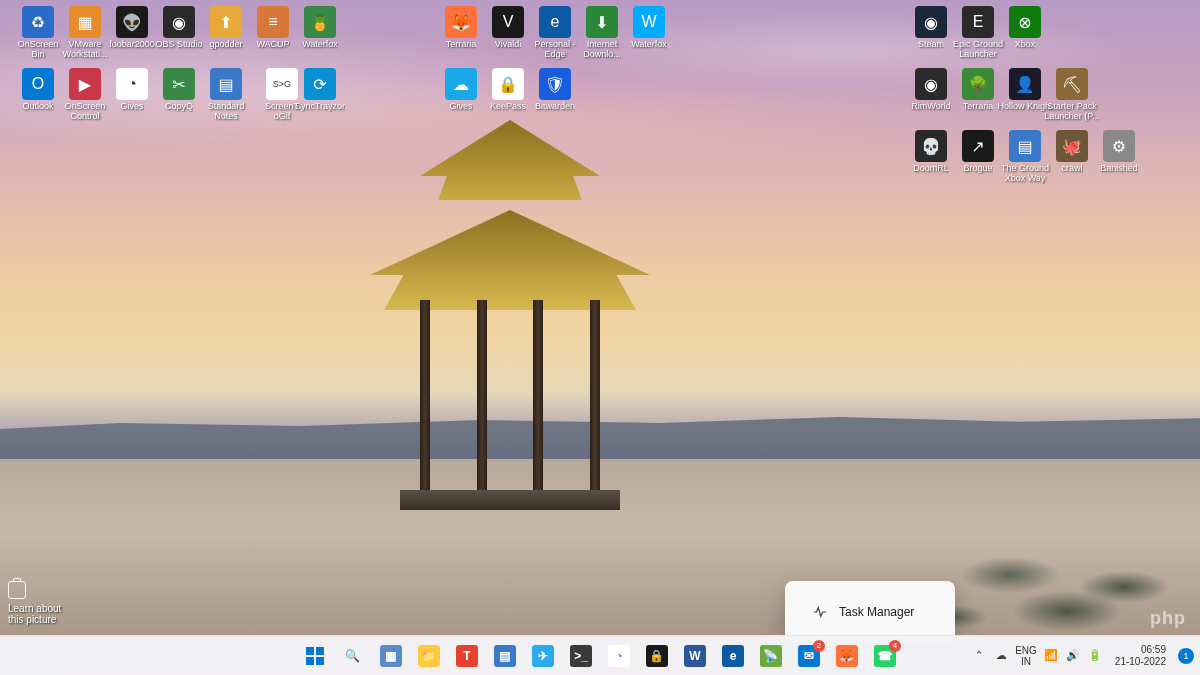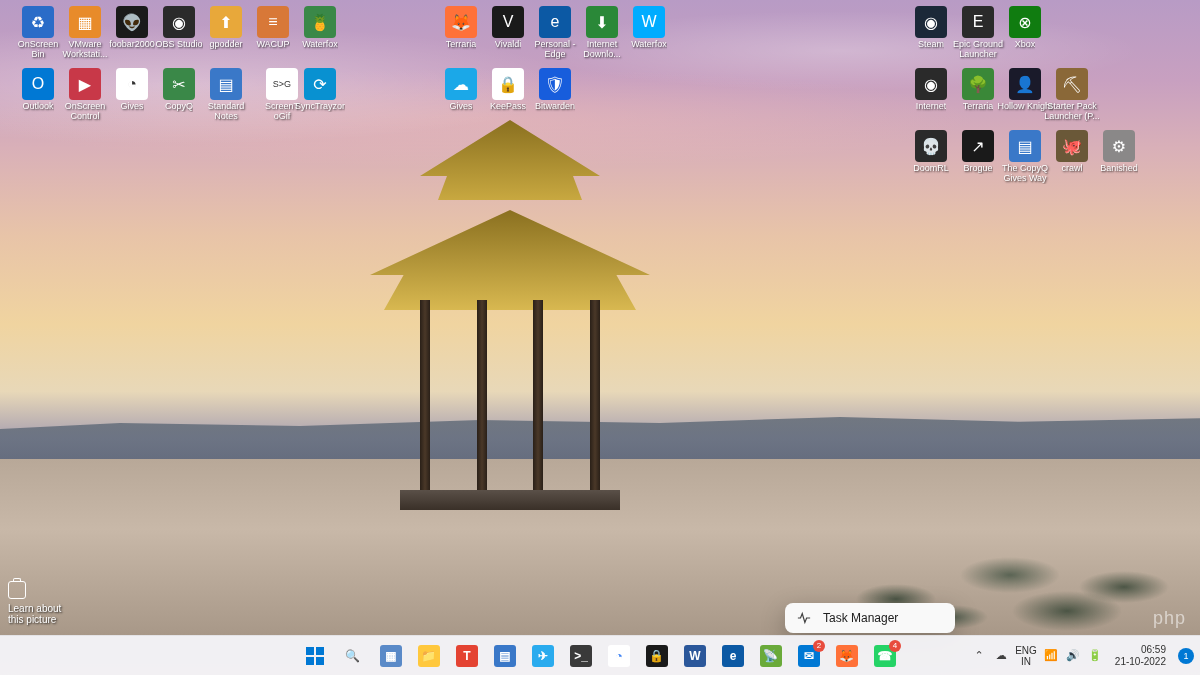--- a/index.html
+++ b/index.html
@@ -85,24 +85,24 @@
 }
 
 .learn-widget {
   position: absolute; left: 8px; bottom: 50px;
   color: white; font-size: 10px; text-shadow: 1px 1px 2px rgba(0,0,0,0.8);
 }
 .learn-widget .cam { width: 18px; height: 18px; border: 1.5px solid white; border-radius: 3px; margin-bottom: 4px; position: relative; }
 .learn-widget .cam::after { content:''; position:absolute; top:-4px; left:4px; width:6px; height:3px; border:1.5px solid white; border-bottom:none; border-radius:2px 2px 0 0; }
 
 .context-menu {
-  position: absolute; right: 245px; bottom: 42px;
+  position: absolute; right: 245px; bottom: 32px;
   background: #f9f9f9; border-radius: 8px;
   box-shadow: 0 8px 24px rgba(0,0,0,0.25);
-  padding: 0; min-width: 170px;
+  padding: 16px; min-width: 170px;
 }
 .menu-item {
   display: flex; align-items: center; gap: 12px;
   padding: 8px 12px; font-size: 12px; color: #202020;
   border-radius: 4px; cursor: pointer;
 }
 .menu-icon { width: 14px; height: 14px; display:flex; align-items:center; justify-content:center; }
 
 .taskbar {
   position: absolute; left: 0; right: 0; bottom: 0; height: 40px;
@@ -131,21 +131,21 @@
 .tray-icon { width: 16px; height: 16px; display:flex; align-items:center; justify-content:center; color:#404040; cursor:pointer; font-size:11px; }
 .lang { font-size: 10px; color: #303030; text-align: center; line-height: 1.1; cursor:pointer; }
 .clock { font-size: 10px; color: #303030; text-align: right; line-height: 1.2; padding: 0 6px; cursor:pointer; }
 .notif-badge {
   width: 16px; height: 16px; background: #0078d4; color: white;
   border-radius: 50%; font-size: 9px; display:flex; align-items:center; justify-content:center; cursor:pointer;
 }
 
 .watermark {
   position: absolute; right: 14px; bottom: 46px;
-  font-size: 18px; font-weight: normal; color: rgba(255,255,255,0.55);
+  font-size: 18px; font-weight: bold; color: rgba(255,255,255,0.55);
   letter-spacing: 1px;
 }
 </style>
 </head>
 <body>
 
 <div class="desktop">
   <div class="sky-clouds"></div>
   <div class="hills"></div>
   <div class="water"></div>
@@ -259,21 +259,21 @@
     <div class="desktop-icon" style="left: 478px; top: 66px;">
       <div class="icon-img" style="background: rgb(255, 255, 255); font-size: 16px; color: rgb(51, 51, 51);">🔒</div>
       <div class="icon-label">KeePass</div>
     </div>
     <div class="desktop-icon" style="left: 525px; top: 66px;">
       <div class="icon-img" style="background: rgb(23, 93, 220); font-size: 16px; color: rgb(255, 255, 255);">🛡</div>
       <div class="icon-label">Bitwarden</div>
     </div>
     <div class="desktop-icon" style="left: 901px; top: 66px;">
       <div class="icon-img" style="background: rgb(42, 42, 42); font-size: 16px; color: rgb(255, 255, 255);">◉</div>
-      <div class="icon-label">Internet</div>
+      <div class="icon-label">RimWorld</div>
     </div>
     <div class="desktop-icon" style="left: 948px; top: 66px;">
       <div class="icon-img" style="background: rgb(58, 136, 56); font-size: 16px; color: rgb(255, 255, 255);">🌳</div>
       <div class="icon-label">Terraria</div>
     </div>
     <div class="desktop-icon" style="left: 995px; top: 66px;">
       <div class="icon-img" style="background: rgb(26, 26, 42); font-size: 16px; color: rgb(255, 255, 255);">👤</div>
       <div class="icon-label">Hollow Knight</div>
     </div>
     <div class="desktop-icon" style="left: 1042px; top: 66px;">
@@ -283,21 +283,21 @@
     <div class="desktop-icon" style="left: 901px; top: 128px;">
       <div class="icon-img" style="background: rgb(42, 42, 42); font-size: 16px; color: rgb(255, 255, 255);">💀</div>
       <div class="icon-label">DoomRL</div>
     </div>
     <div class="desktop-icon" style="left: 948px; top: 128px;">
       <div class="icon-img" style="background: rgb(26, 26, 26); font-size: 16px; color: rgb(255, 255, 255);">↗</div>
       <div class="icon-label">Brogue</div>
     </div>
     <div class="desktop-icon" style="left: 995px; top: 128px;">
       <div class="icon-img" style="background: rgb(58, 120, 200); font-size: 16px; color: rgb(255, 255, 255);">▤</div>
-      <div class="icon-label">The CopyQ Gives Way</div>
+      <div class="icon-label">The Ground Xbox Way</div>
     </div>
     <div class="desktop-icon" style="left: 1042px; top: 128px;">
       <div class="icon-img" style="background: rgb(106, 88, 56); font-size: 16px; color: rgb(255, 255, 255);">🐙</div>
       <div class="icon-label">crawl</div>
     </div>
     <div class="desktop-icon" style="left: 1089px; top: 128px;">
       <div class="icon-img" style="background: rgb(138, 136, 136); font-size: 16px; color: rgb(255, 255, 255);">⚙</div>
       <div class="icon-label">Banished</div>
     </div>
   </div>

